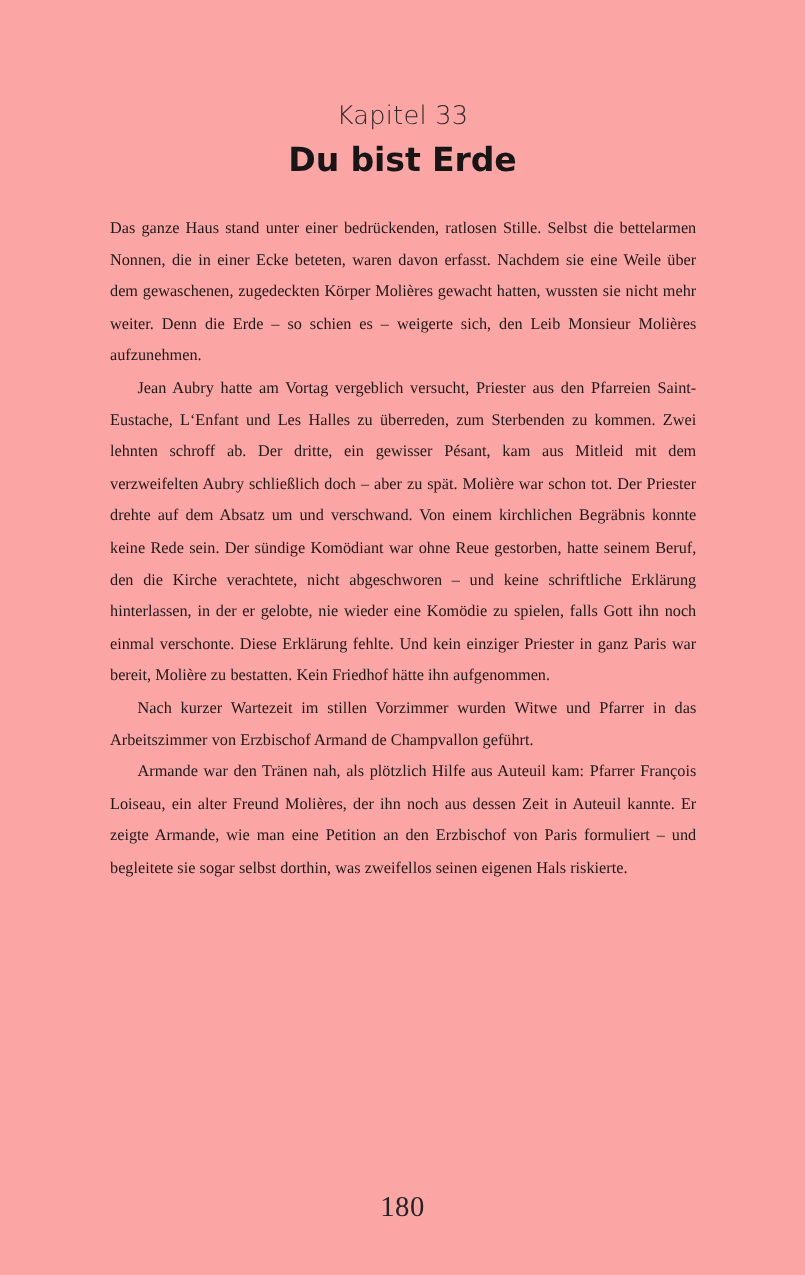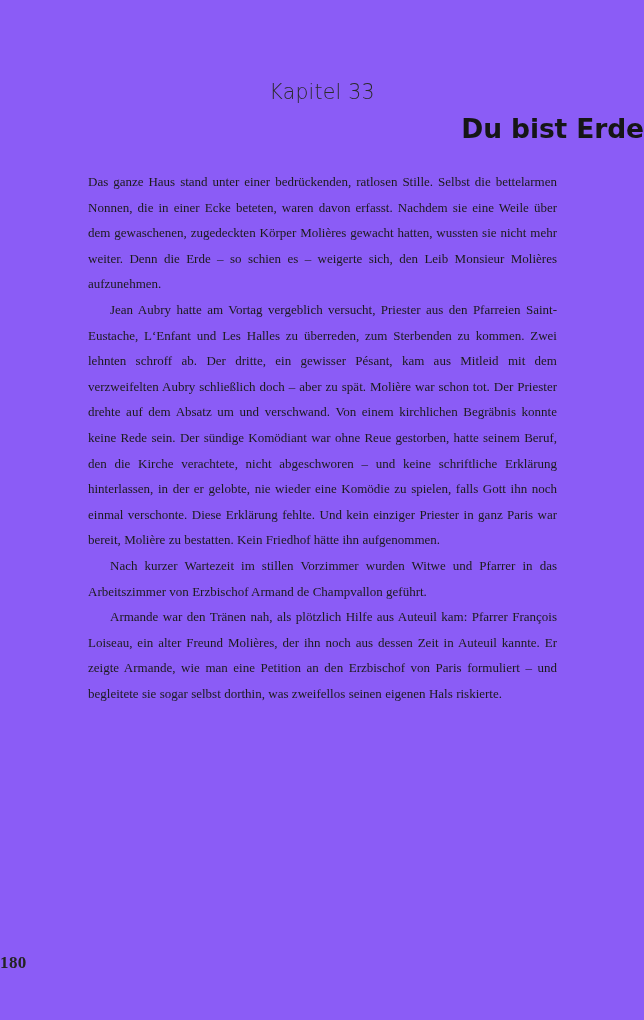--- a/index.html
+++ b/index.html
@@ -13,21 +13,21 @@
     font-family: "Liberation Serif", "DejaVu Serif", serif;
     color: #1a1a1a;
     overflow: hidden;
     position: relative;
     -webkit-font-smoothing: antialiased;
   }
 
   .page {
     position: absolute;
     inset: 0;
-    background: #8b5cf6;
+    background: #fca5a5;
   }
 
   
   .chapter-head {
     position: absolute;
     left: 0;
     right: 0;
     top: 82px;
     text-align: center;
   }
@@ -42,21 +42,20 @@
   }
   .chapter-title {
     font-family: "DejaVu Sans", "Liberation Sans", sans-serif;
     font-weight: 700;
     font-size: 26.5px;
     letter-spacing: -0.1px;
     color: #161616;
     line-height: 1.0;
     display: block;
     margin-top: 13px;
-    text-align: right;
   }
 
   
   .body-column {
     position: absolute;
     left: 88px;
     top: 169px;
     width: 469px;
   }
   .body-column p {
@@ -73,25 +72,25 @@
     text-indent: 22px;
     font-family: Liberation Serif, serif;
   }
 
   
   .folio {
     position: absolute;
     left: 0;
     right: 0;
     top: 953px;
+    text-align: center;
     font-family: "Liberation Serif", "DejaVu Serif", serif;
-    font-size: 17px;
+    font-size: 23px;
     color: #242424;
     letter-spacing: 0.4px;
-    font-weight: bold;
   }
 </style>
 </head>
 <body>
 
 <div class="page">
 
   <div class="chapter-head">
     <span class="chapter-label">Kapitel 33</span>
     <span class="chapter-title">Du bist Erde</span>

